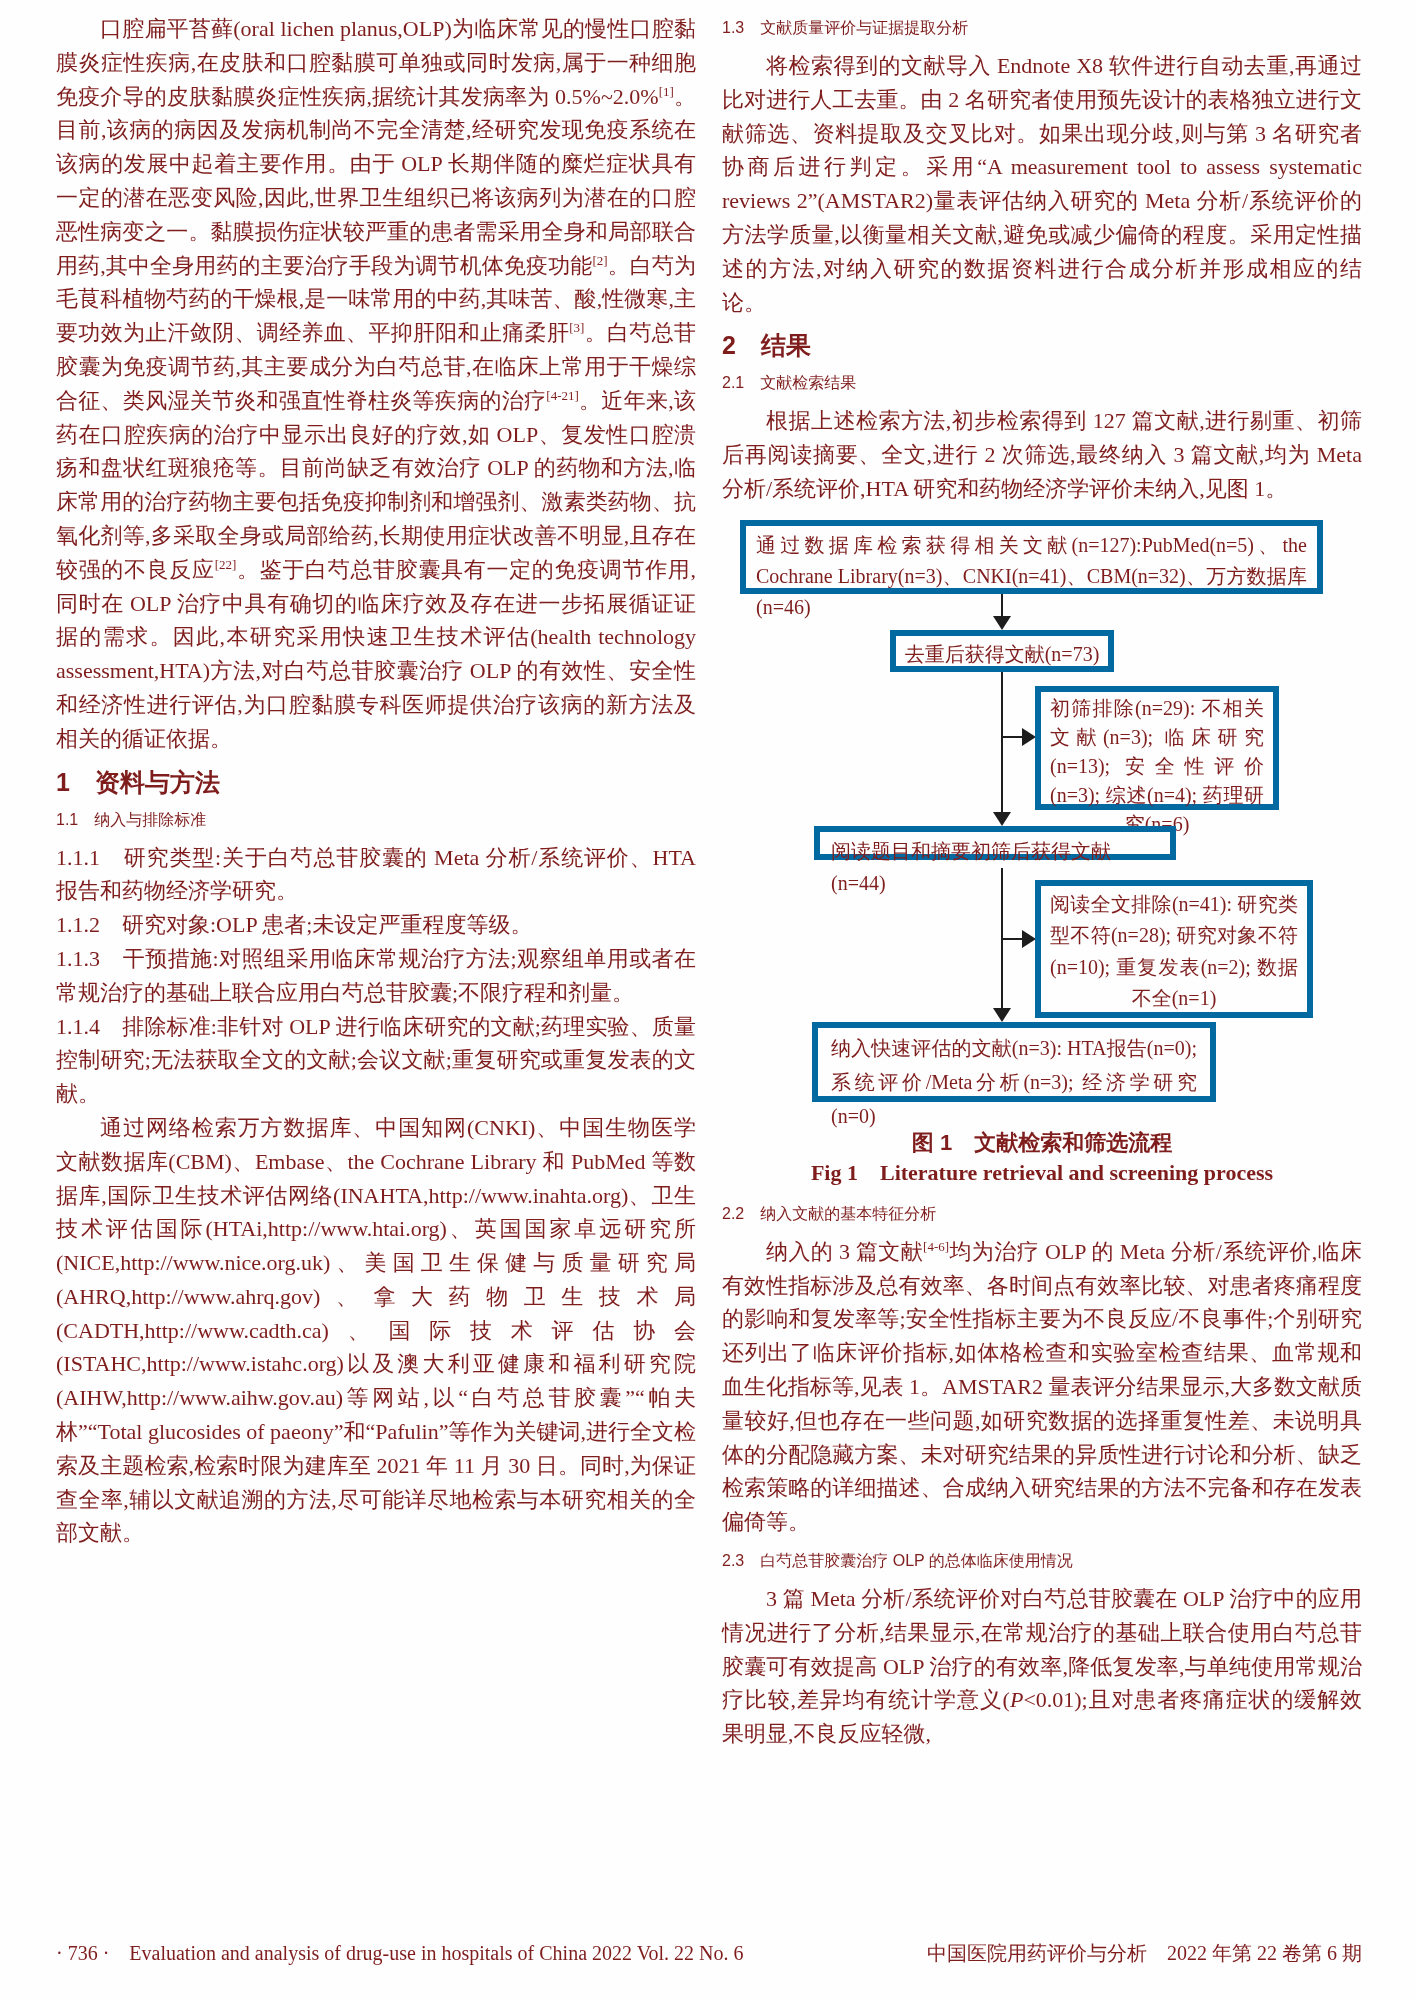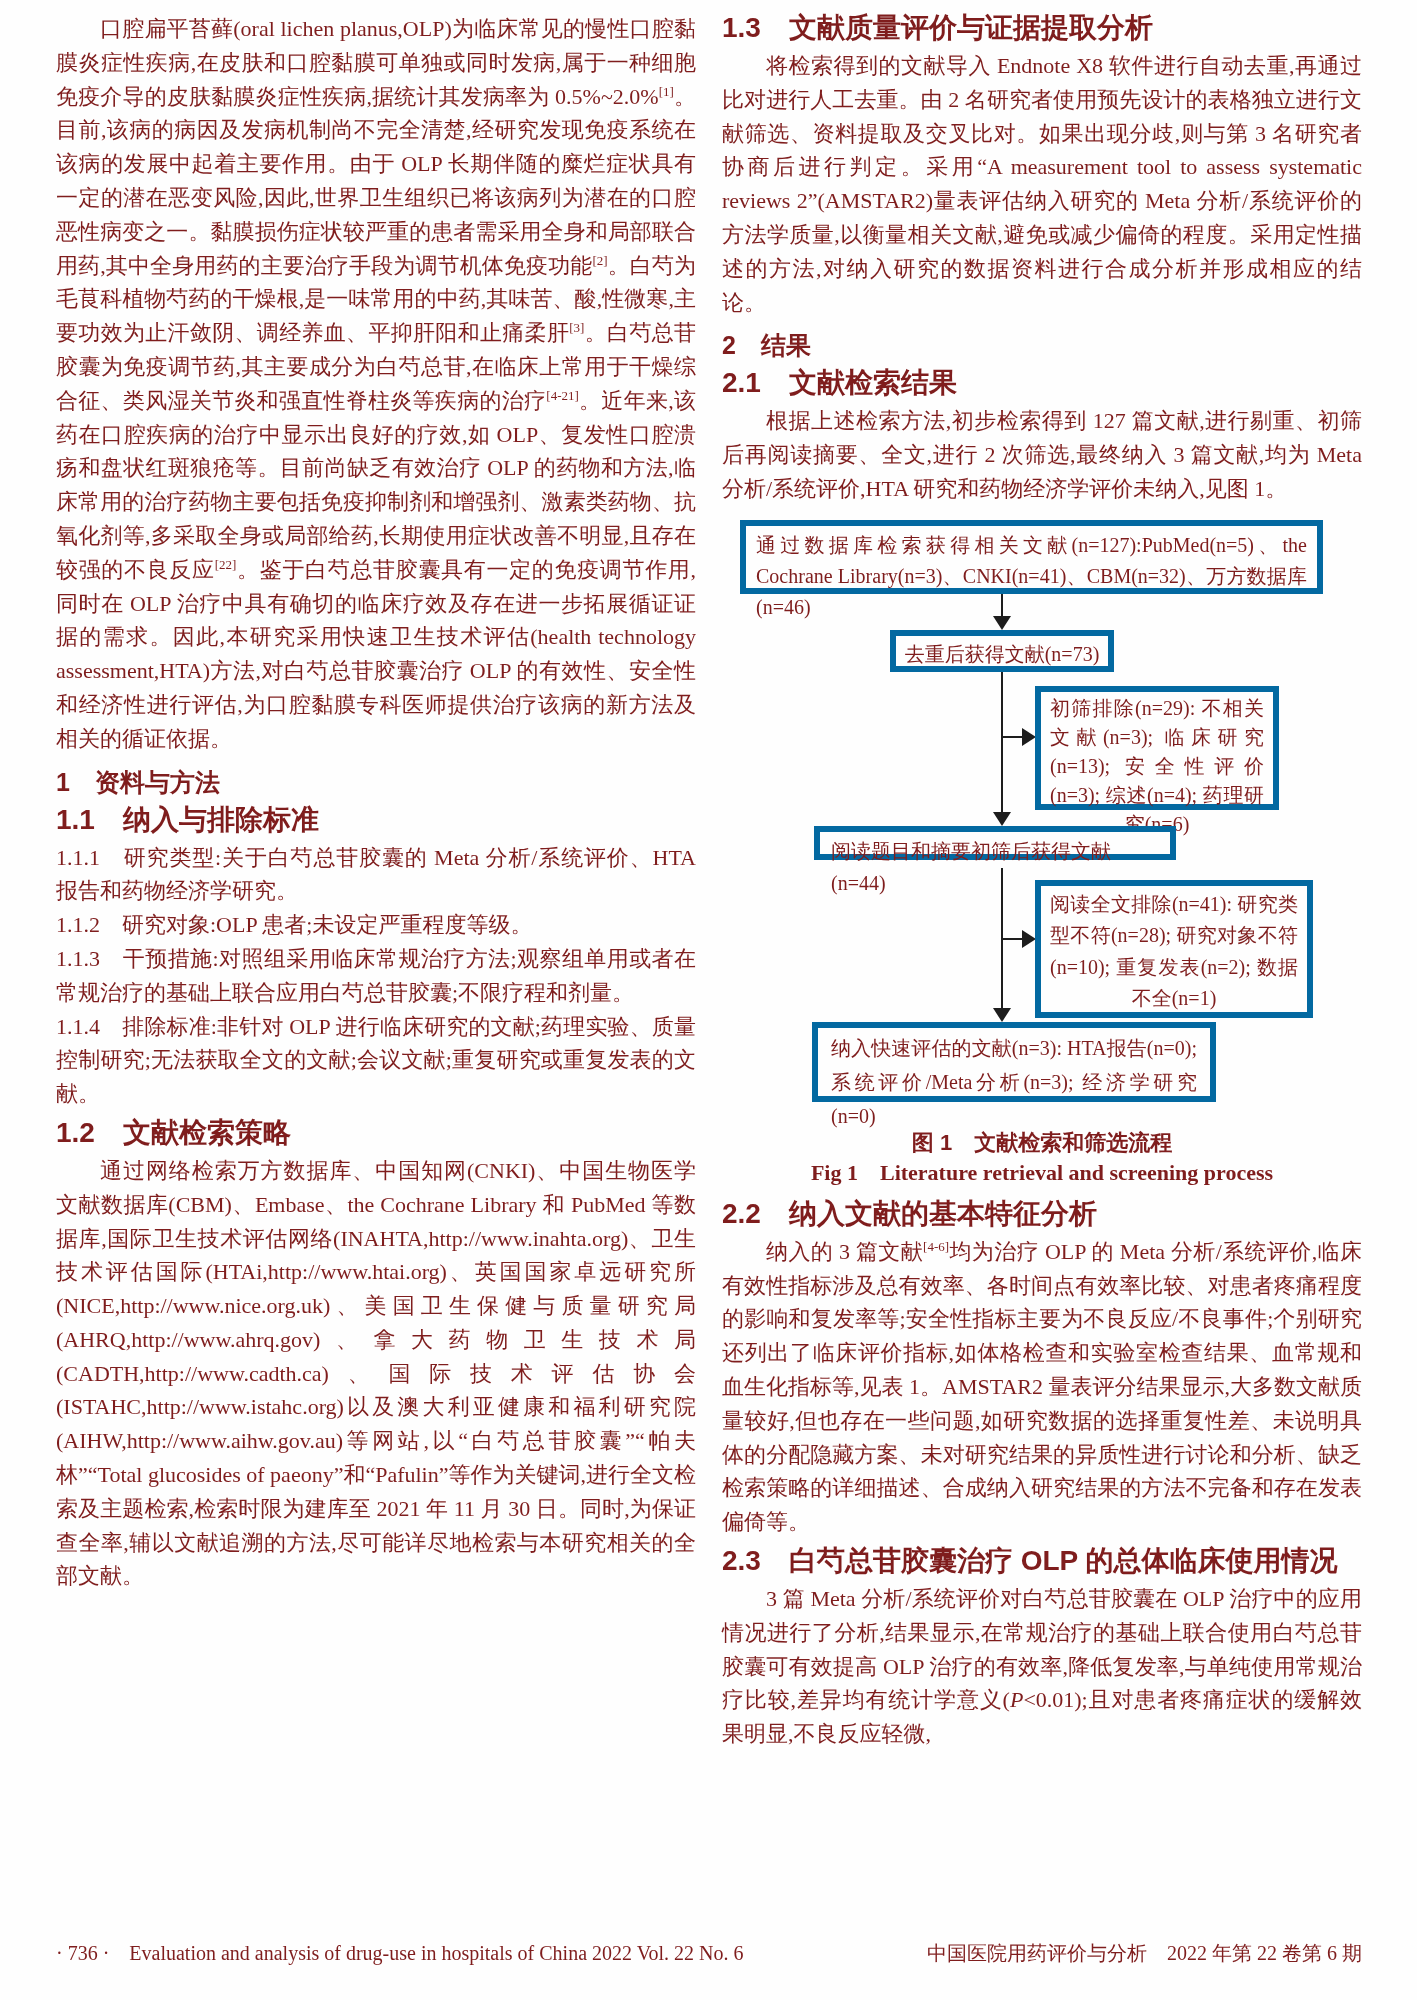--- a/index.html
+++ b/index.html
@@ -13,21 +13,21 @@
   .col { width:640px; }
   p.body { font-size:22px; line-height:33.8px; text-align:justify; }
   p.ind { text-indent:2em; }
   sup { font-size:13px; vertical-align:super; line-height:0; }
   .sec1 {
     font-family:"Liberation Sans","DejaVu Sans",sans-serif;
     font-size:25px; font-weight:700; line-height:30px; margin:11px 0 9px;
   }
   .sec2 {
     font-family:"Liberation Sans","DejaVu Sans",sans-serif;
-    font-size:28px; font-weight:700; line-height:28px; margin:8px 0 7px;
+    font-size:16px; font-weight:400; line-height:28px; margin:8px 0 7px;
   }
   
   .flow { position:relative; width:604px; height:592px; margin-top:12px; font-size:20px; }
   .fbox {
     position:absolute; border:6px solid #0369a1; background:#fefefe;
     text-align:justify; -webkit-text-align-last:left; text-align-last:left;
   }
   .fbox.center { text-align:center; text-align-last:center; }
   .fbox.lastcenter { text-align-last:center; }
   .vline { position:absolute; width:2px; background:#1d1d1d; }
@@ -65,21 +65,20 @@
       <p class="body ind"><span>口腔扁平苔藓(oral lichen planus,OLP)为临床常见的慢性口腔黏膜炎症性疾病,在皮肤和口腔黏膜可单独或同时发病,属于一种细胞免疫介导的皮肤黏膜炎症性疾病,据统计其发病率为 0.5%~2.0%</span><sup>[1]</sup><span>。目前,该病的病因及发病机制尚不完全清楚,经研究发现免疫系统在该病的发展中起着主要作用。由于 OLP 长期伴随的糜烂症状具有一定的潜在恶变风险,因此,世界卫生组织已将该病列为潜在的口腔恶性病变之一。黏膜损伤症状较严重的患者需采用全身和局部联合用药,其中全身用药的主要治疗手段为调节机体免疫功能</span><sup>[2]</sup><span>。白芍为毛茛科植物芍药的干燥根,是一味常用的中药,其味苦、酸,性微寒,主要功效为止汗敛阴、调经养血、平抑肝阳和止痛柔肝</span><sup>[3]</sup><span>。白芍总苷胶囊为免疫调节药,其主要成分为白芍总苷,在临床上常用于干燥综合征、类风湿关节炎和强直性脊柱炎等疾病的治疗</span><sup>[4-21]</sup><span>。近年来,该药在口腔疾病的治疗中显示出良好的疗效,如 OLP、复发性口腔溃疡和盘状红斑狼疮等。目前尚缺乏有效治疗 OLP 的药物和方法,临床常用的治疗药物主要包括免疫抑制剂和增强剂、激素类药物、抗氧化剂等,多采取全身或局部给药,长期使用症状改善不明显,且存在较强的不良反应</span><sup>[22]</sup><span>。鉴于白芍总苷胶囊具有一定的免疫调节作用,同时在 OLP 治疗中具有确切的临床疗效及存在进一步拓展循证证据的需求。因此,本研究采用快速卫生技术评估(health technology assessment,HTA)方法,对白芍总苷胶囊治疗 OLP 的有效性、安全性和经济性进行评估,为口腔黏膜专科医师提供治疗该病的新方法及相关的循证依据。</span></p>
 
       <div class="sec1">1　资料与方法</div>
       <div class="sec2">1.1　纳入与排除标准</div>
 
       <p class="body">1.1.1　研究类型:关于白芍总苷胶囊的 Meta 分析/系统评价、HTA 报告和药物经济学研究。</p>
       <p class="body">1.1.2　研究对象:OLP 患者;未设定严重程度等级。</p>
       <p class="body">1.1.3　干预措施:对照组采用临床常规治疗方法;观察组单用或者在常规治疗的基础上联合应用白芍总苷胶囊;不限疗程和剂量。</p>
       <p class="body">1.1.4　排除标准:非针对 OLP 进行临床研究的文献;药理实验、质量控制研究;无法获取全文的文献;会议文献;重复研究或重复发表的文献。</p>
 
-      <div class="sec2">1.2　文献检索策略</div>
       <p class="body ind">通过网络检索万方数据库、中国知网(CNKI)、中国生物医学文献数据库(CBM)、Embase、the Cochrane Library 和 PubMed 等数据库,国际卫生技术评估网络(INAHTA,http://www.inahta.org)、卫生技术评估国际(HTAi,http://www.htai.org)、英国国家卓远研究所(NICE,http://www.nice.org.uk)、美国卫生保健与质量研究局(AHRQ,http://www.ahrq.gov)、拿大药物卫生技术局(CADTH,http://www.cadth.ca)、国际技术评估协会(ISTAHC,http://www.istahc.org)以及澳大利亚健康和福利研究院(AIHW,http://www.aihw.gov.au)等网站,以“白芍总苷胶囊”“帕夫林”“Total glucosides of paeony”和“Pafulin”等作为关键词,进行全文检索及主题检索,检索时限为建库至 2021 年 11 月 30 日。同时,为保证查全率,辅以文献追溯的方法,尽可能详尽地检索与本研究相关的全部文献。</p>
     </div>
 
     <div class="col">
       <div class="sec2" style="margin-top:2px;">1.3　文献质量评价与证据提取分析</div>
       <p class="body ind">将检索得到的文献导入 Endnote X8 软件进行自动去重,再通过比对进行人工去重。由 2 名研究者使用预先设计的表格独立进行文献筛选、资料提取及交叉比对。如果出现分歧,则与第 3 名研究者协商后进行判定。采用“A measurement tool to assess systematic reviews 2”(AMSTAR2)量表评估纳入研究的 Meta 分析/系统评价的方法学质量,以衡量相关文献,避免或减少偏倚的程度。采用定性描述的方法,对纳入研究的数据资料进行合成分析并形成相应的结论。</p>
 
       <div class="sec1">2　结果</div>
       <div class="sec2">2.1　文献检索结果</div>
       <p class="body ind">根据上述检索方法,初步检索得到 127 篇文献,进行剔重、初筛后再阅读摘要、全文,进行 2 次筛选,最终纳入 3 篇文献,均为 Meta 分析/系统评价,HTA 研究和药物经济学评价未纳入,见图 1。</p>

